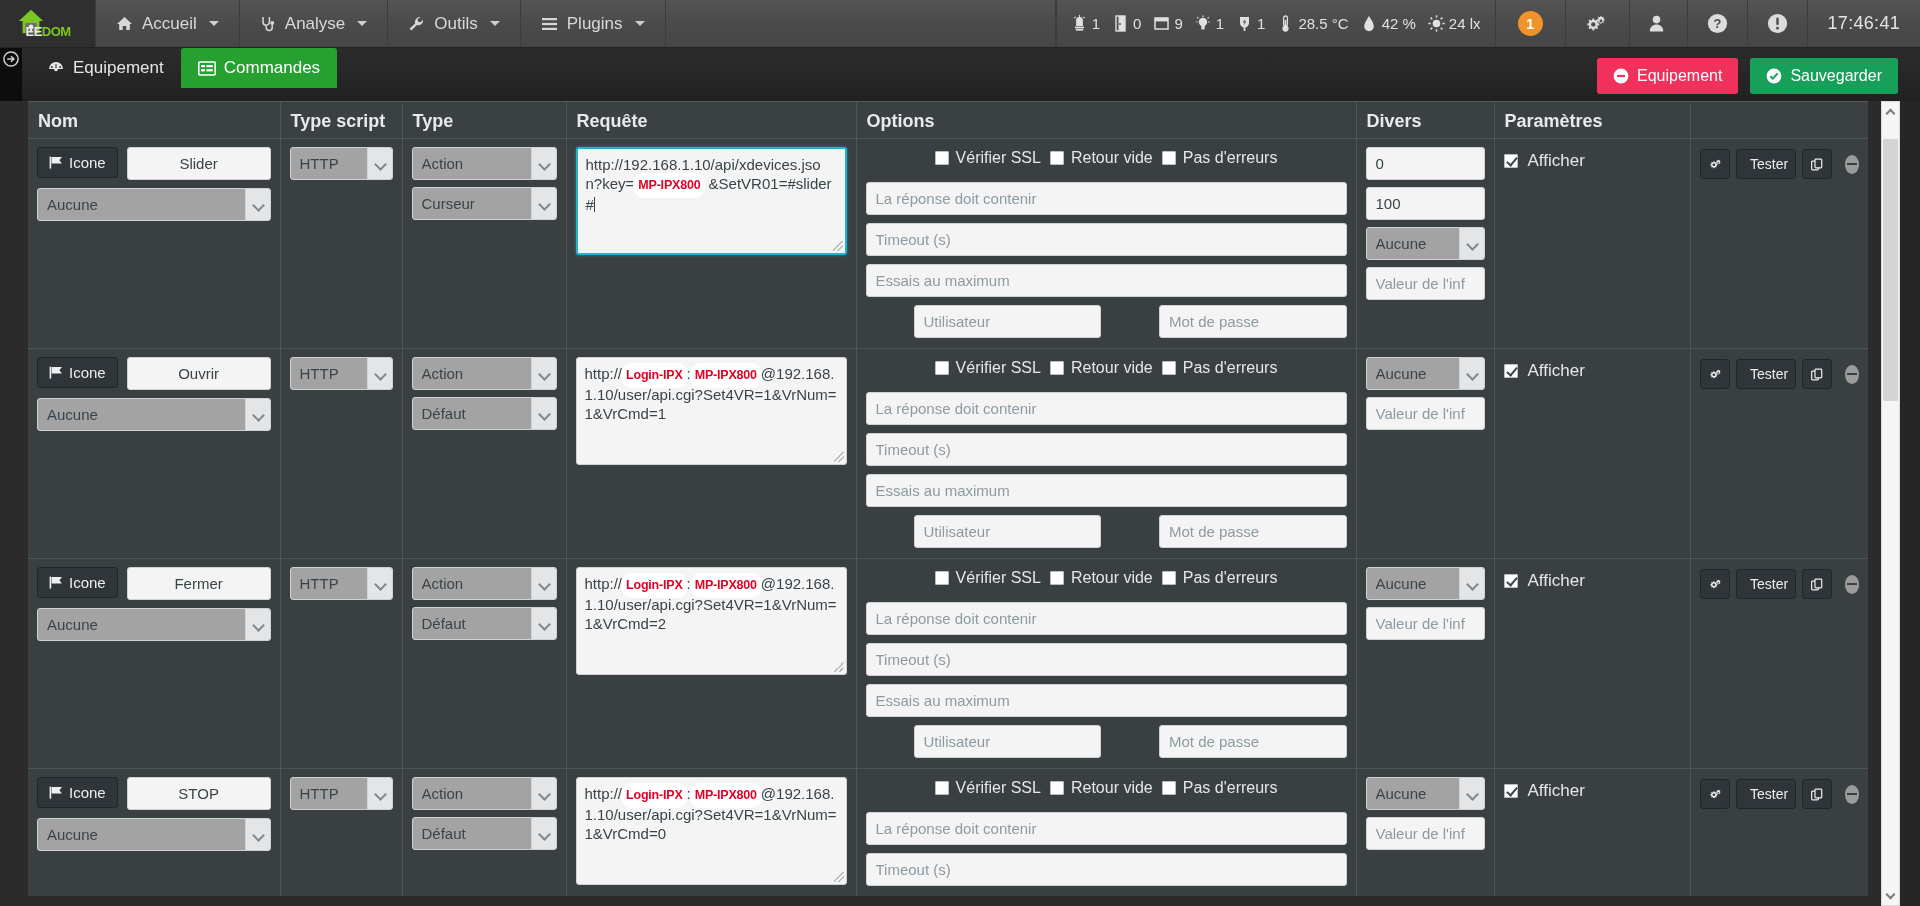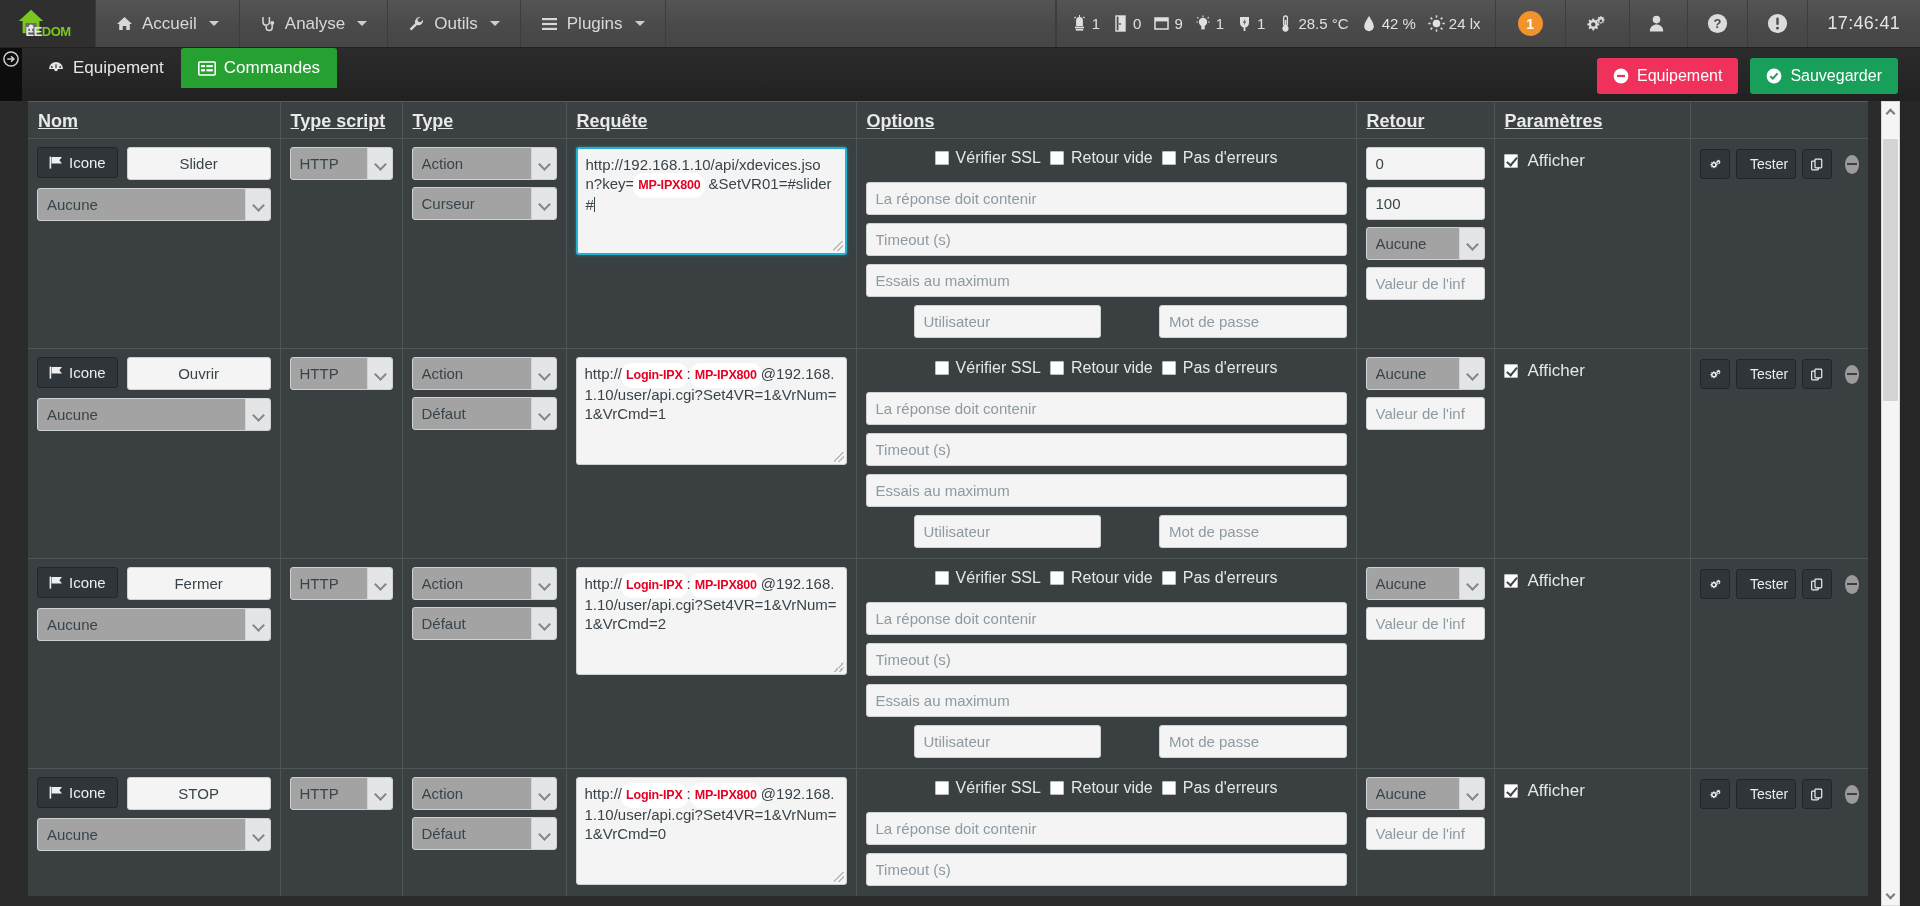--- a/index.html
+++ b/index.html
@@ -125,21 +125,20 @@
     width: 1840px;
     background: #3a4042;
   }
   table.cmdtable thead th {
     background: #3b4143;
     color: #e9e9e9; font-size: 18px; font-weight: bold;
     text-align: left; padding: 9px 10px 6px 10px;
     border-right: 1px solid #4e5557;
     border-top: 1px solid #565c5e;
     vertical-align: top;
-    text-decoration: underline;
   }
   table.cmdtable thead th:last-child { border-right: none; }
   table.cmdtable tbody td {
     background: #3a4042;
     border-top: 1px solid #4e5557;
     border-right: 1px solid #4e5557;
     padding: 8px 9px 10px 9px;
     vertical-align: top;
   }
   table.cmdtable tbody td:last-child { border-right: none; }
@@ -560,21 +559,21 @@
           <col class="c-par">
           <col class="c-act">
       </colgroup>
       <thead>
         <tr>
           <th>Nom</th>
           <th>Type script</th>
           <th>Type</th>
           <th>Requête</th>
           <th>Options</th>
-          <th>Retour</th>
+          <th>Divers</th>
           <th>Paramètres</th>
           <th></th>
         </tr>
       </thead>
       <tbody id="tbody">
           <tr>
             <td>
               <div class="namebtn-row">
                 <button class="icone-btn">
                   <svg width="14" height="13" viewBox="0 0 14 13">

